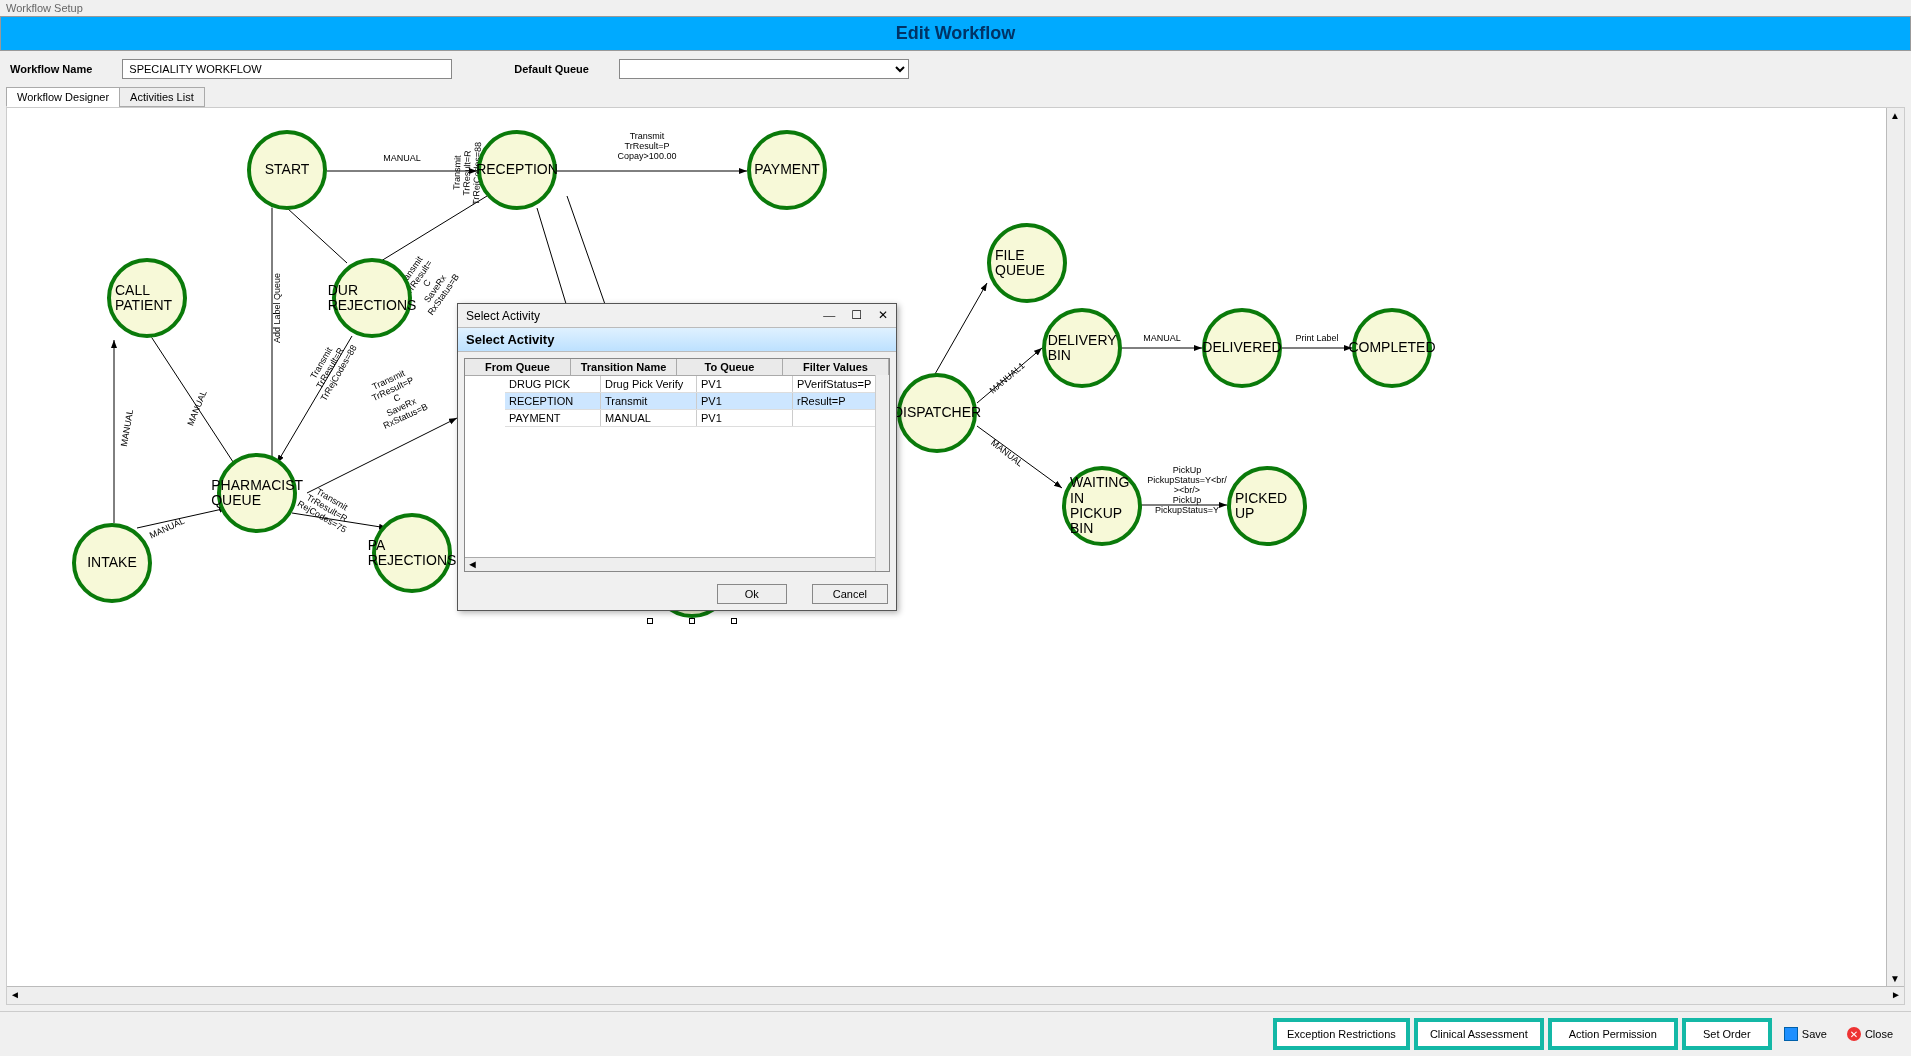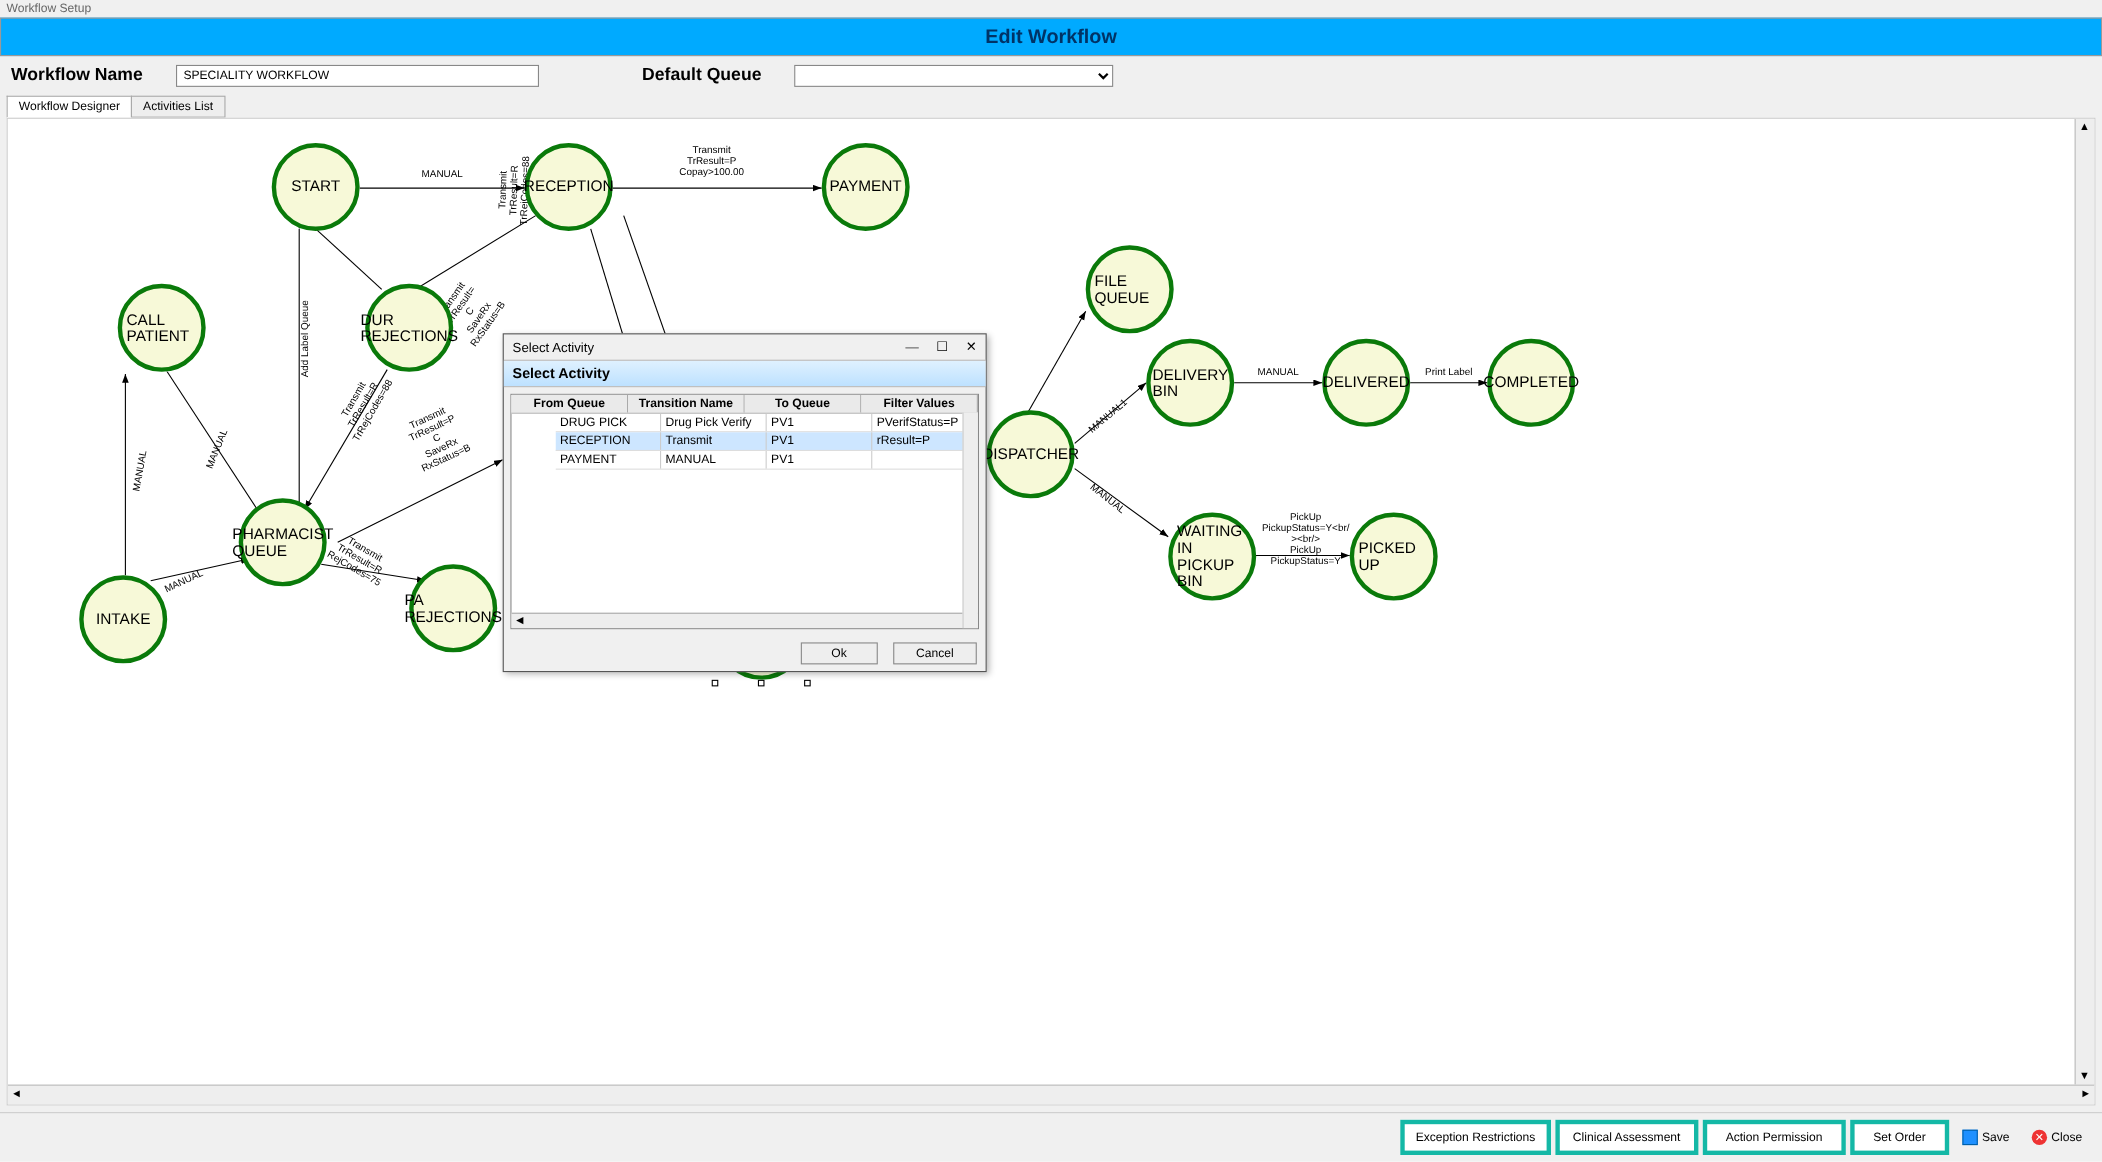--- a/index.html
+++ b/index.html
@@ -1,21 +1,21 @@
 <!DOCTYPE html>
 <html><head>
 <meta charset="utf-8">
 <style>
 * { box-sizing: border-box; margin: 0; padding: 0; }
 body { font-family: "Segoe UI", Arial, sans-serif; font-size: 11px; background: #f0f0f0; overflow: hidden; }
 .window { width: 1911px; height: 1056px; display: flex; flex-direction: column; background: #f0f0f0; }
 .title-small { padding: 2px 6px; font-size: 11px; color: #666; }
 .header-bar { background: #00aaff; color: #003366; font-weight: bold; font-size: 18px; text-align: center; padding: 6px 0; border: 1px solid #999; }
 .form-row { display: flex; align-items: center; padding: 8px 10px; gap: 30px; }
-.form-row label { font-weight: bold; font-size: 16px; }
+.form-row label { font-weight: bold; font-size: 11px; }
 .text-input { border: 1px solid #888; padding: 2px 6px; height: 20px; background: #fff; font-size: 11px; width: 330px; }
 .dropdown { border: 1px solid #888; height: 20px; width: 290px; background: #fff; }
 .tabs { display: flex; padding-left: 6px; }
 .tab { padding: 3px 10px; font-size: 11px; background: #eee; border: 1px solid #aaa; margin-right: -1px; }
 .tab.active { background: #fff; border-bottom: 1px solid #fff; }
 .canvas-wrap { flex: 1; margin: 0 6px 6px 6px; position: relative; border: 1px solid #ccc; background: #fff; overflow: hidden; }
 .canvas { position: relative; width: 100%; height: 100%; }
 .node { position: absolute; width: 80px; height: 80px; border-radius: 50%; border: 4px solid #0a7a0a; background: #f7f9d8; display: flex; align-items: center; justify-content: center; text-align: left; font-size: 14px; line-height: 1.1; padding: 4px; z-index: 5; }
 svg.edges { position: absolute; top:0; left:0; width:100%; height:100%; z-index:1; pointer-events:none; }
 .edge-label { position:absolute; font-size:9px; color:#000; white-space:pre; text-align:center; z-index:3; pointer-events:none; transform:translate(-50%,-50%); }
@@ -29,21 +29,21 @@
 .grid { border:1px solid #888; background:#fff; flex:1; display:flex; flex-direction:column; }
 .grid-head { display:flex; background:#eee; border-bottom:1px solid #aaa; }
 .grid-head div, .grid-row div { flex:1; padding:2px 4px; font-size:11px; border-right:1px solid #ccc; min-width:0; overflow:hidden; white-space:nowrap;}
 .grid-head div { font-weight:bold; text-align:center; background:#eaeaea; border-right:1px solid #aaa;}
 .grid-rows { flex:1; overflow:auto;margin-left:40px; }
 .grid-row { display:flex; border-bottom:1px solid #ddd; }
 .grid-row.sel { background:#cde6ff; }
 .grid-hscroll { height:14px; background:#eee; border-top:1px solid #aaa; position:relative; }
 .grid-hscroll::before { content:"◄"; position:absolute; left:2px; }
 .grid-hscroll::after { content:"►"; position:absolute; right:2px; }
-.modal-footer { display:flex; justify-content:flex-end; gap:14px; padding:6px 8px; }
+.modal-footer { display:flex; justify-content:flex-end; gap:25px; padding:6px 8px; }
 .btn { border:1px solid #888; background:#eee; padding:3px 20px; font-size:11px; min-width:70px; text-align:center; }
 .footer-bar { display:flex; justify-content:flex-end; gap:4px; padding:6px 10px; border-top:1px solid #ccc; background:#f0f0f0; }
 .footer-bar .fbtn { border:4px solid #14b8a6; background:#fff; padding:6px 10px; font-size:11px; min-width:130px; text-align:center; }
 .icon-btn { display:flex; align-items:center; gap:4px; border:none; background:none; font-size:11px; padding:6px 8px;}
 .icon-save { width:14px; height:14px; background:#1e90ff; border:1px solid #0060aa; display:inline-block; }
 .icon-close { width:14px; height:14px; border-radius:50%; background:#e33; color:#fff; display:inline-flex; align-items:center; justify-content:center; font-size:10px; }
 .vscroll { position:absolute; right:0; top:0; bottom:18px; width:18px; background:#eee; border-left:1px solid #bbb; }
 .vscroll::before{content:"▲"; position:absolute; top:2px; left:3px; font-size:10px;}
 .vscroll::after{content:"▼"; position:absolute; bottom:2px; left:3px; font-size:10px;}
 .hscroll { position:absolute; left:0; right:0; bottom:0; height:18px; background:#eee; border-top:1px solid #bbb; }
@@ -54,21 +54,21 @@
 </head>
 <body>
 
 <div class="window">
   <div class="title-small">Workflow Setup</div>
   <div class="header-bar">Edit Workflow</div>
 
   <div class="form-row">
     <label>Workflow Name</label>
     <input class="text-input" value="SPECIALITY WORKFLOW" style="">
-    <label style="margin-left:64px">Default Queue</label>
+    <label style="margin-left:32px">Default Queue</label>
     <select class="dropdown"></select>
   </div>
 
   <div class="tabs">
     <div class="tab active">Workflow Designer</div>
     <div class="tab">Activities List</div>
   </div>
 
   <div class="canvas-wrap">
     <div class="canvas">

